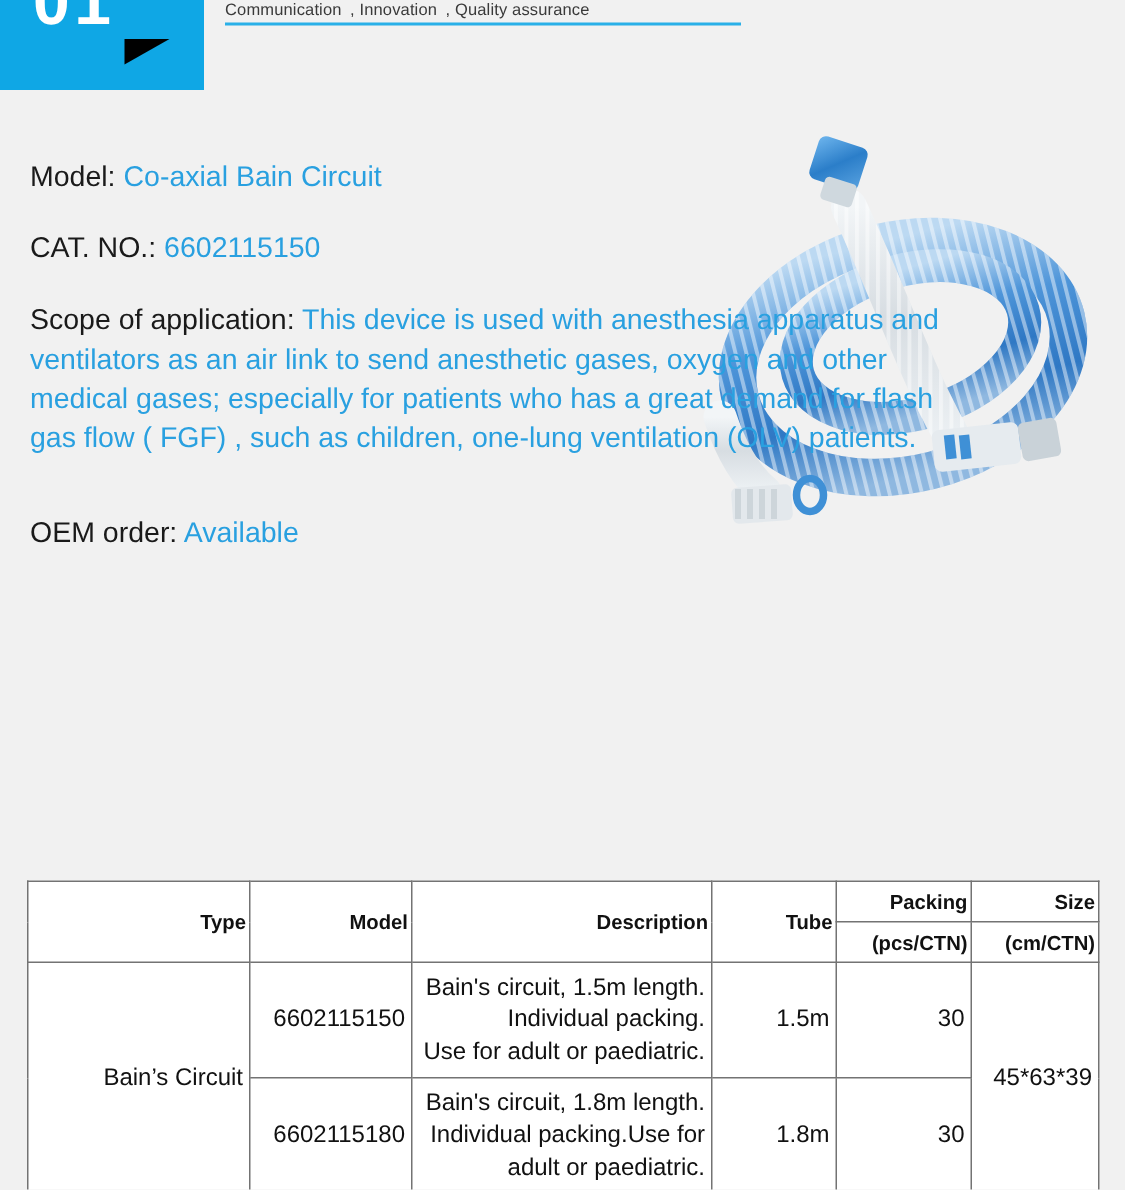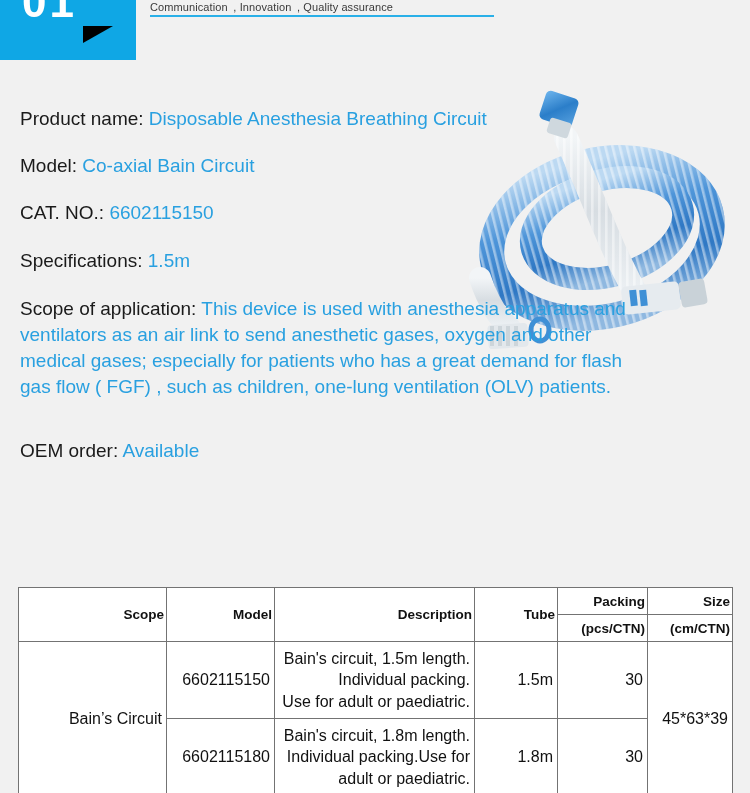--- a/index.html
+++ b/index.html
@@ -234,39 +234,31 @@
   <g>
     <rect x="178" y="206" width="58" height="28" rx="5" fill="#e6ebef" transform="rotate(-6 207 220)"></rect>
     <rect x="186" y="212" width="7" height="16" fill="#3f90d6" transform="rotate(-6 189 220)"></rect>
     <rect x="196" y="212" width="7" height="16" fill="#3f90d6" transform="rotate(-6 199 220)"></rect>
     <rect x="236" y="202" width="26" height="26" rx="4" fill="#c9d2d8" transform="rotate(-10 249 215)"></rect>
   </g>
 </svg>
 
 <div class="specs">
 
-  <div class="spec-row">
-    <span>Product name:</span>
-    <span class="val">Disposable Anesthesia Breathing Circuit</span>
-  </div>
 
   <div class="spec-row">
     <span>Model:</span>
     <span class="val">Co-axial Bain Circuit</span>
   </div>
 
   <div class="spec-row">
     <span>CAT. NO.:</span>
     <span class="val">6602115150</span>
   </div>
 
-  <div class="spec-row">
-    <span>Specifications:</span>
-    <span class="val">1.5m</span>
-  </div>
 
 
   <div class="spec-row scope">
     <span>Scope of application:</span>
     <span class="val">This device is used with anesthesia apparatus and ventilators as an air link to send anesthetic gases, oxygen and other medical gases; especially for patients who has a great demand for flash gas flow ( FGF) , such  as children, one-lung ventilation (OLV) patients.</span>
   </div>
 
   <div class="spec-row oem">
     <span>OEM order:</span>
     <span class="val">Available</span>
@@ -279,21 +271,21 @@
     <colgroup>
       <col class="col-type">
       <col class="col-model">
       <col class="col-desc">
       <col class="col-tube">
       <col class="col-packing">
       <col class="col-size">
     </colgroup>
     <thead>
       <tr>
-        <th rowspan="2">Scope</th>
+        <th rowspan="2">Type</th>
         <th rowspan="2">Model</th>
         <th rowspan="2">Description</th>
         <th rowspan="2">Tube</th>
         <th>Packing</th>
         <th>Size</th>
       </tr>
       <tr>
         <th>(pcs/CTN)</th>
         <th>(cm/CTN)</th>
       </tr>

